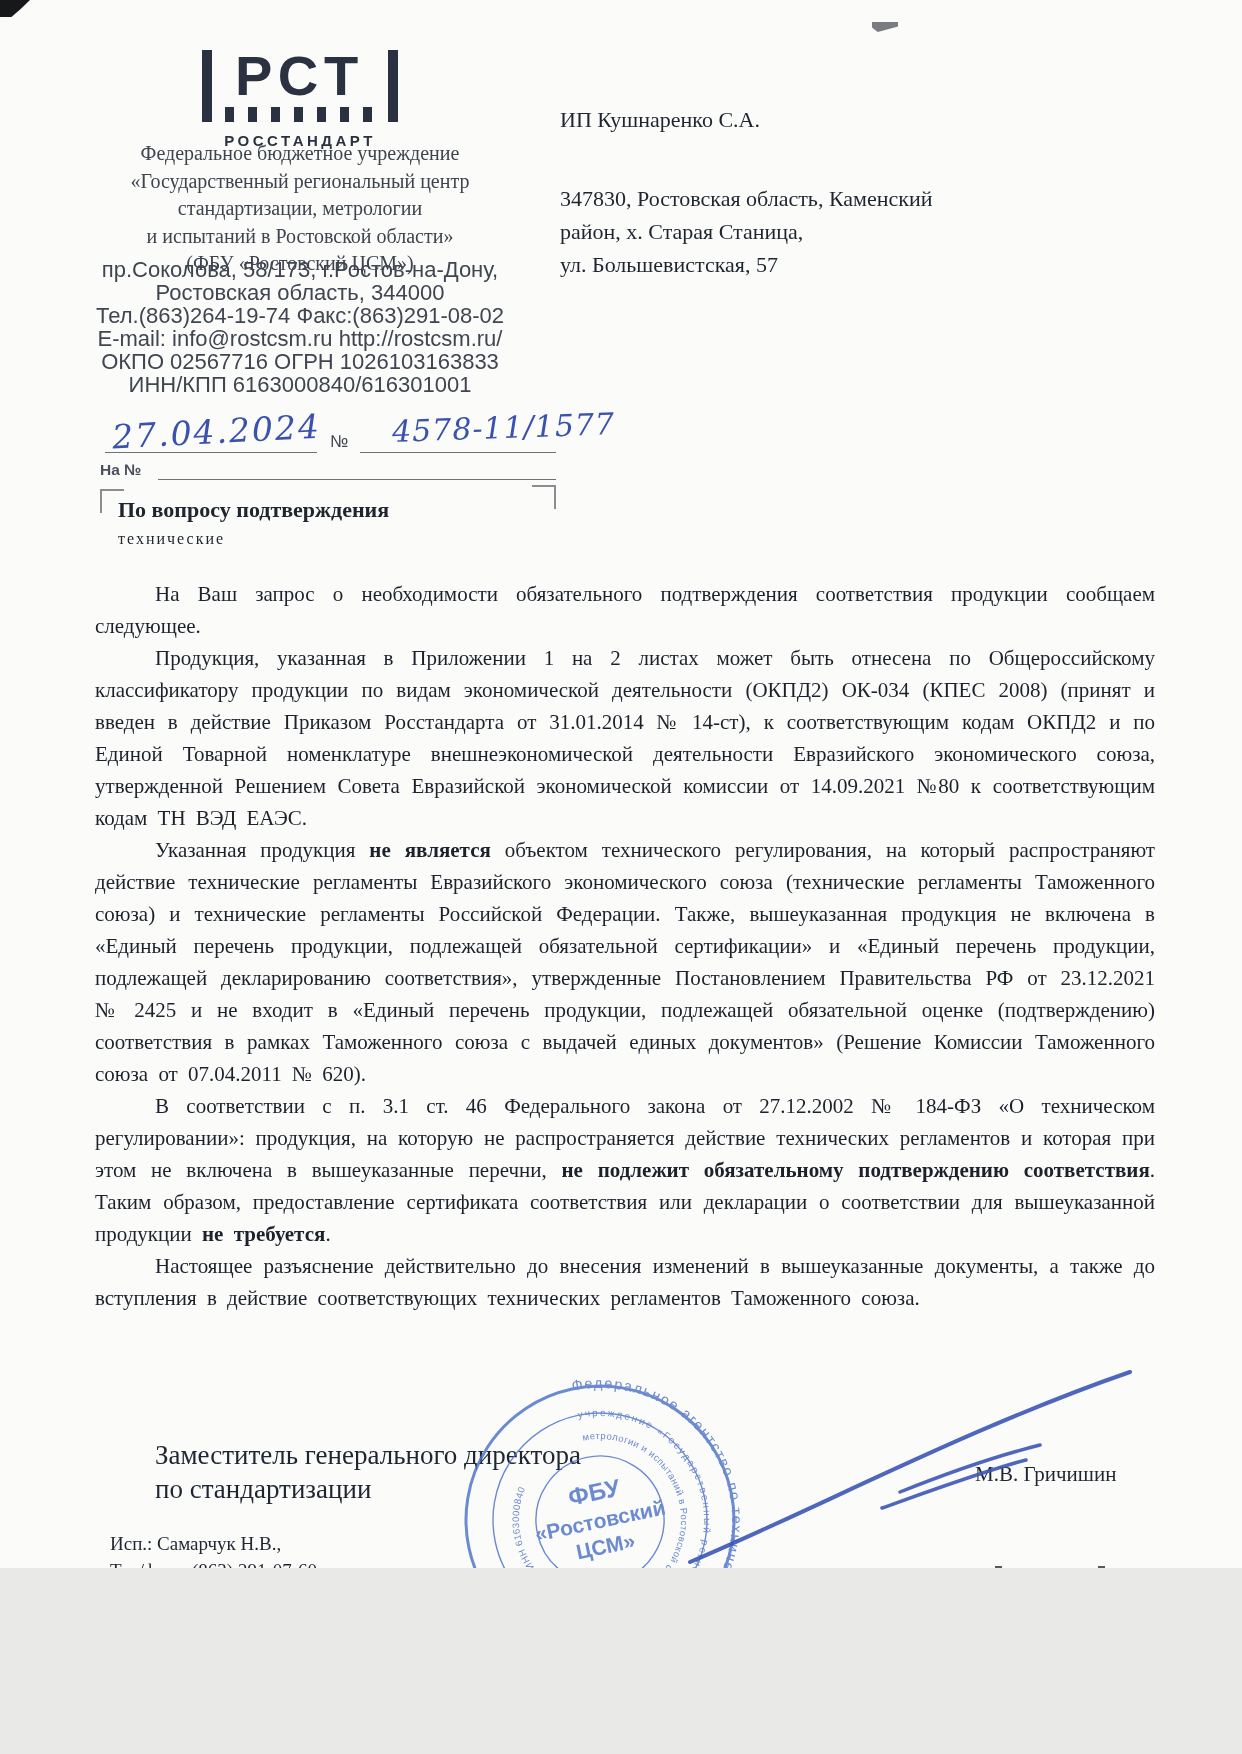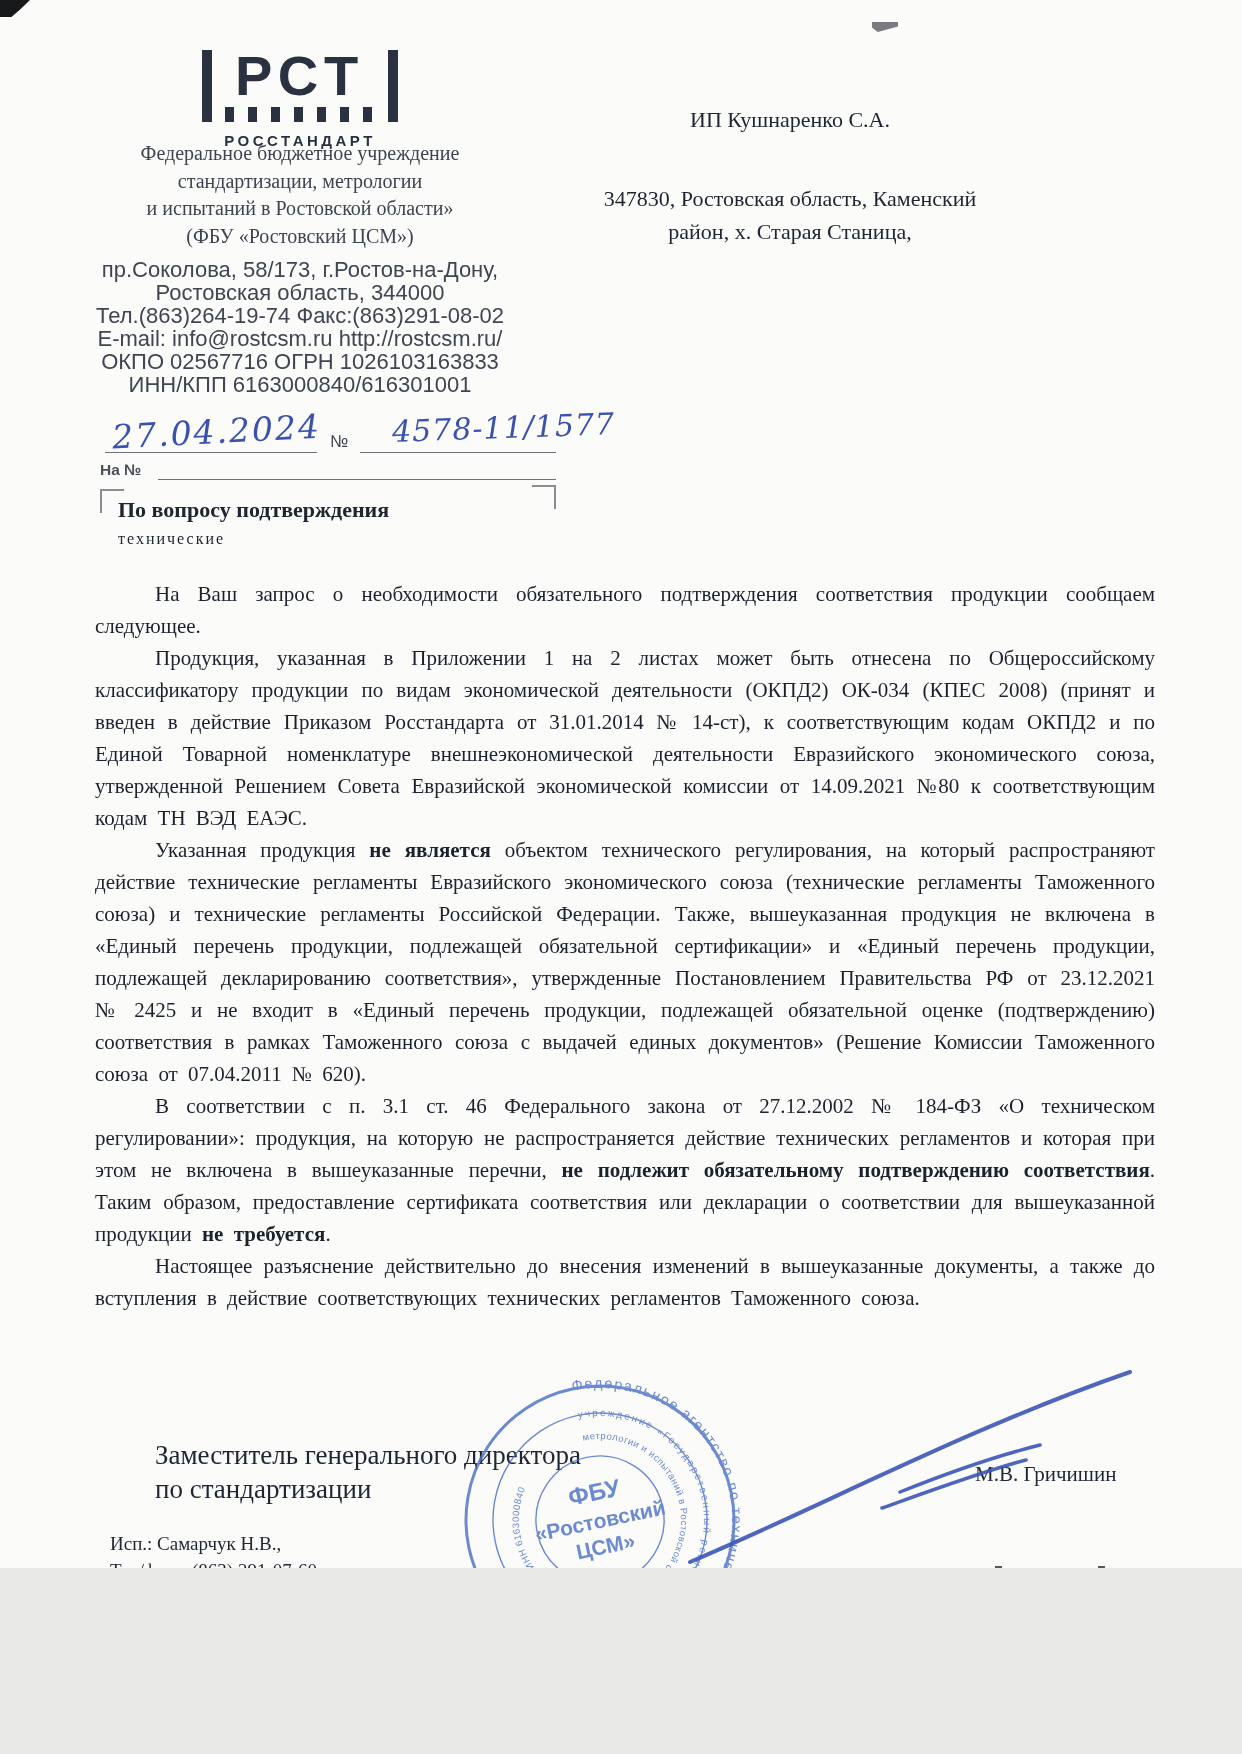--- a/index.html
+++ b/index.html
@@ -26,21 +26,21 @@
     background-image:repeating-linear-gradient(90deg,#2a3140 0 9px,transparent 9px 23px); }
   .logo-brand{ margin-top:10px; font-size:15px; font-weight:bold; letter-spacing:3.5px; }
   .org{ position:absolute; left:100px; top:138px; width:400px; text-align:center;
     font-family:"Liberation Sans", sans-serif; color:#3d4450; }
   .org{ top:140px;font-family:Liberation Serif, serif; }
   .org .org-line{ font-size:20px; line-height:27.5px; }
   .contact{ position:absolute; left:88px; top:258px; width:424px; text-align:center;
     font-family:"Liberation Sans", sans-serif; color:#3f4551; }
   .contact .contact-line{ font-size:22px; line-height:23px; }
   
-  .recipient{ position:absolute; left:560px; top:104px; width:460px; text-align:center;
+  .recipient{ position:absolute; left:560px; top:104px; width:460px; 
     font-size:22px; line-height:32px; color:#1e2530; }
   .recipient .addr{ margin-top:46px; line-height:33px; }
   
   .hw{ font-family:"DejaVu Serif", serif; font-style:italic; color:#3a52ae; }
   .hw-date{ position:absolute; left:112px; top:412px; font-size:33px; letter-spacing:2px; transform:rotate(-3deg); }
   .hw-num{ position:absolute; left:392px; top:410px; font-size:30px; letter-spacing:1px; transform:rotate(-2deg); }
   .ref-line{ position:absolute; border-bottom:1.5px solid #6e7278; }
   .line-date{ left:105px; top:452px; width:212px; }
   .line-num{ left:360px; top:452px; width:196px; }
   .num-label{ position:absolute; left:330px; top:432px; font-family:"Liberation Sans",sans-serif;
@@ -96,39 +96,41 @@
         <div class="logo-letters">РСТ</div>
         <div class="logo-ticks"></div>
       </div>
       <div class="logo-bar"></div>
     </div>
     <div class="logo-brand">РОССТАНДАРТ</div>
   </div>
 
   <div class="org">
     <div class="org-line">Федеральное бюджетное учреждение</div>
+    <div class="org-line">«Государственный региональный центр</div>
     <div class="org-line">стандартизации, метрологии</div>
     <div class="org-line">и испытаний в Ростовской области»</div>
     <div class="org-line">(ФБУ «Ростовский ЦСМ»)</div>
   </div>
 
   <div class="contact">
     <div class="contact-line">пр.Соколова, 58/173, г.Ростов-на-Дону,</div>
     <div class="contact-line">Ростовская область, 344000</div>
     <div class="contact-line">Тел.(863)264-19-74 Факс:(863)291-08-02</div>
     <div class="contact-line">E-mail: info@rostcsm.ru   http://rostcsm.ru/</div>
     <div class="contact-line">ОКПО 02567716  ОГРН 1026103163833</div>
     <div class="contact-line">ИНН/КПП 6163000840/616301001</div>
   </div>
 
   <div class="recipient">
     <div>ИП Кушнаренко С.А.</div>
     <div class="addr">
       <div>347830, Ростовская область, Каменский</div>
       <div>район, х. Старая Станица,</div>
+      <div>ул. Большевистская, 57</div>
     </div>
   </div>
 
   <div class="hw hw-date">27.04.2024</div>
   <div class="ref-line line-date"></div>
   <div class="num-label">№</div>
   <div class="hw hw-num">4578-11/1577</div>
   <div class="ref-line line-num"></div>
   <div class="na-label">На №</div>
   <div class="ref-line line-na"></div>

